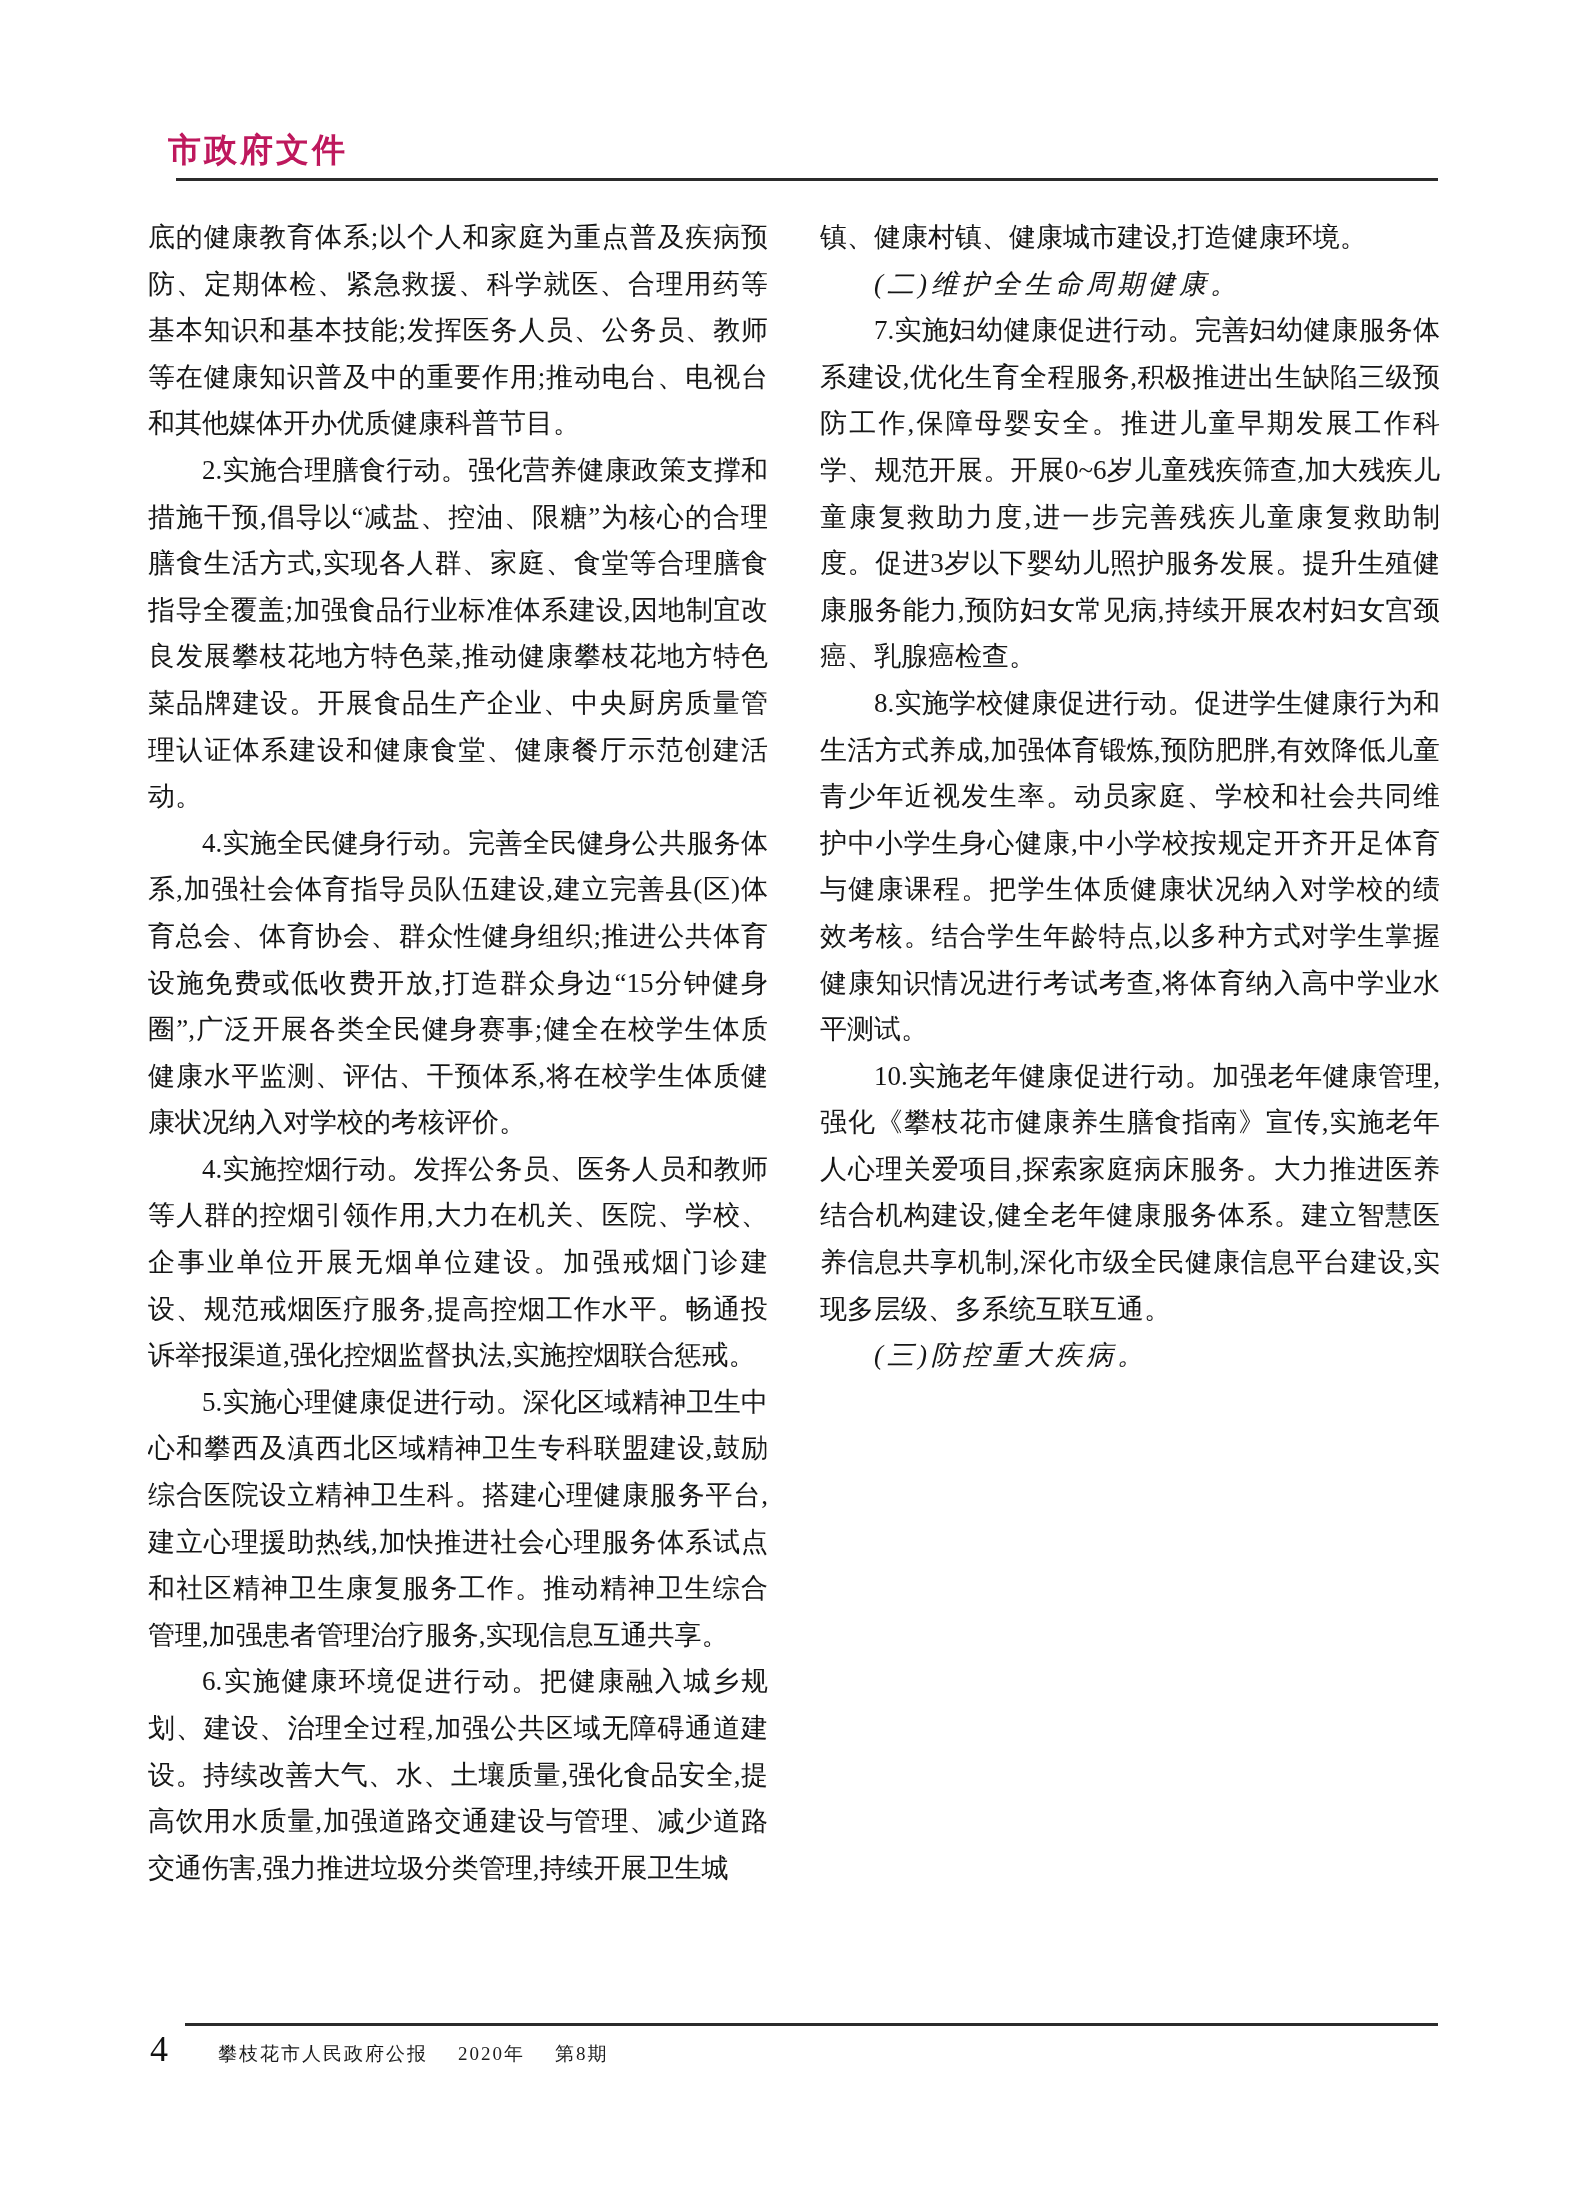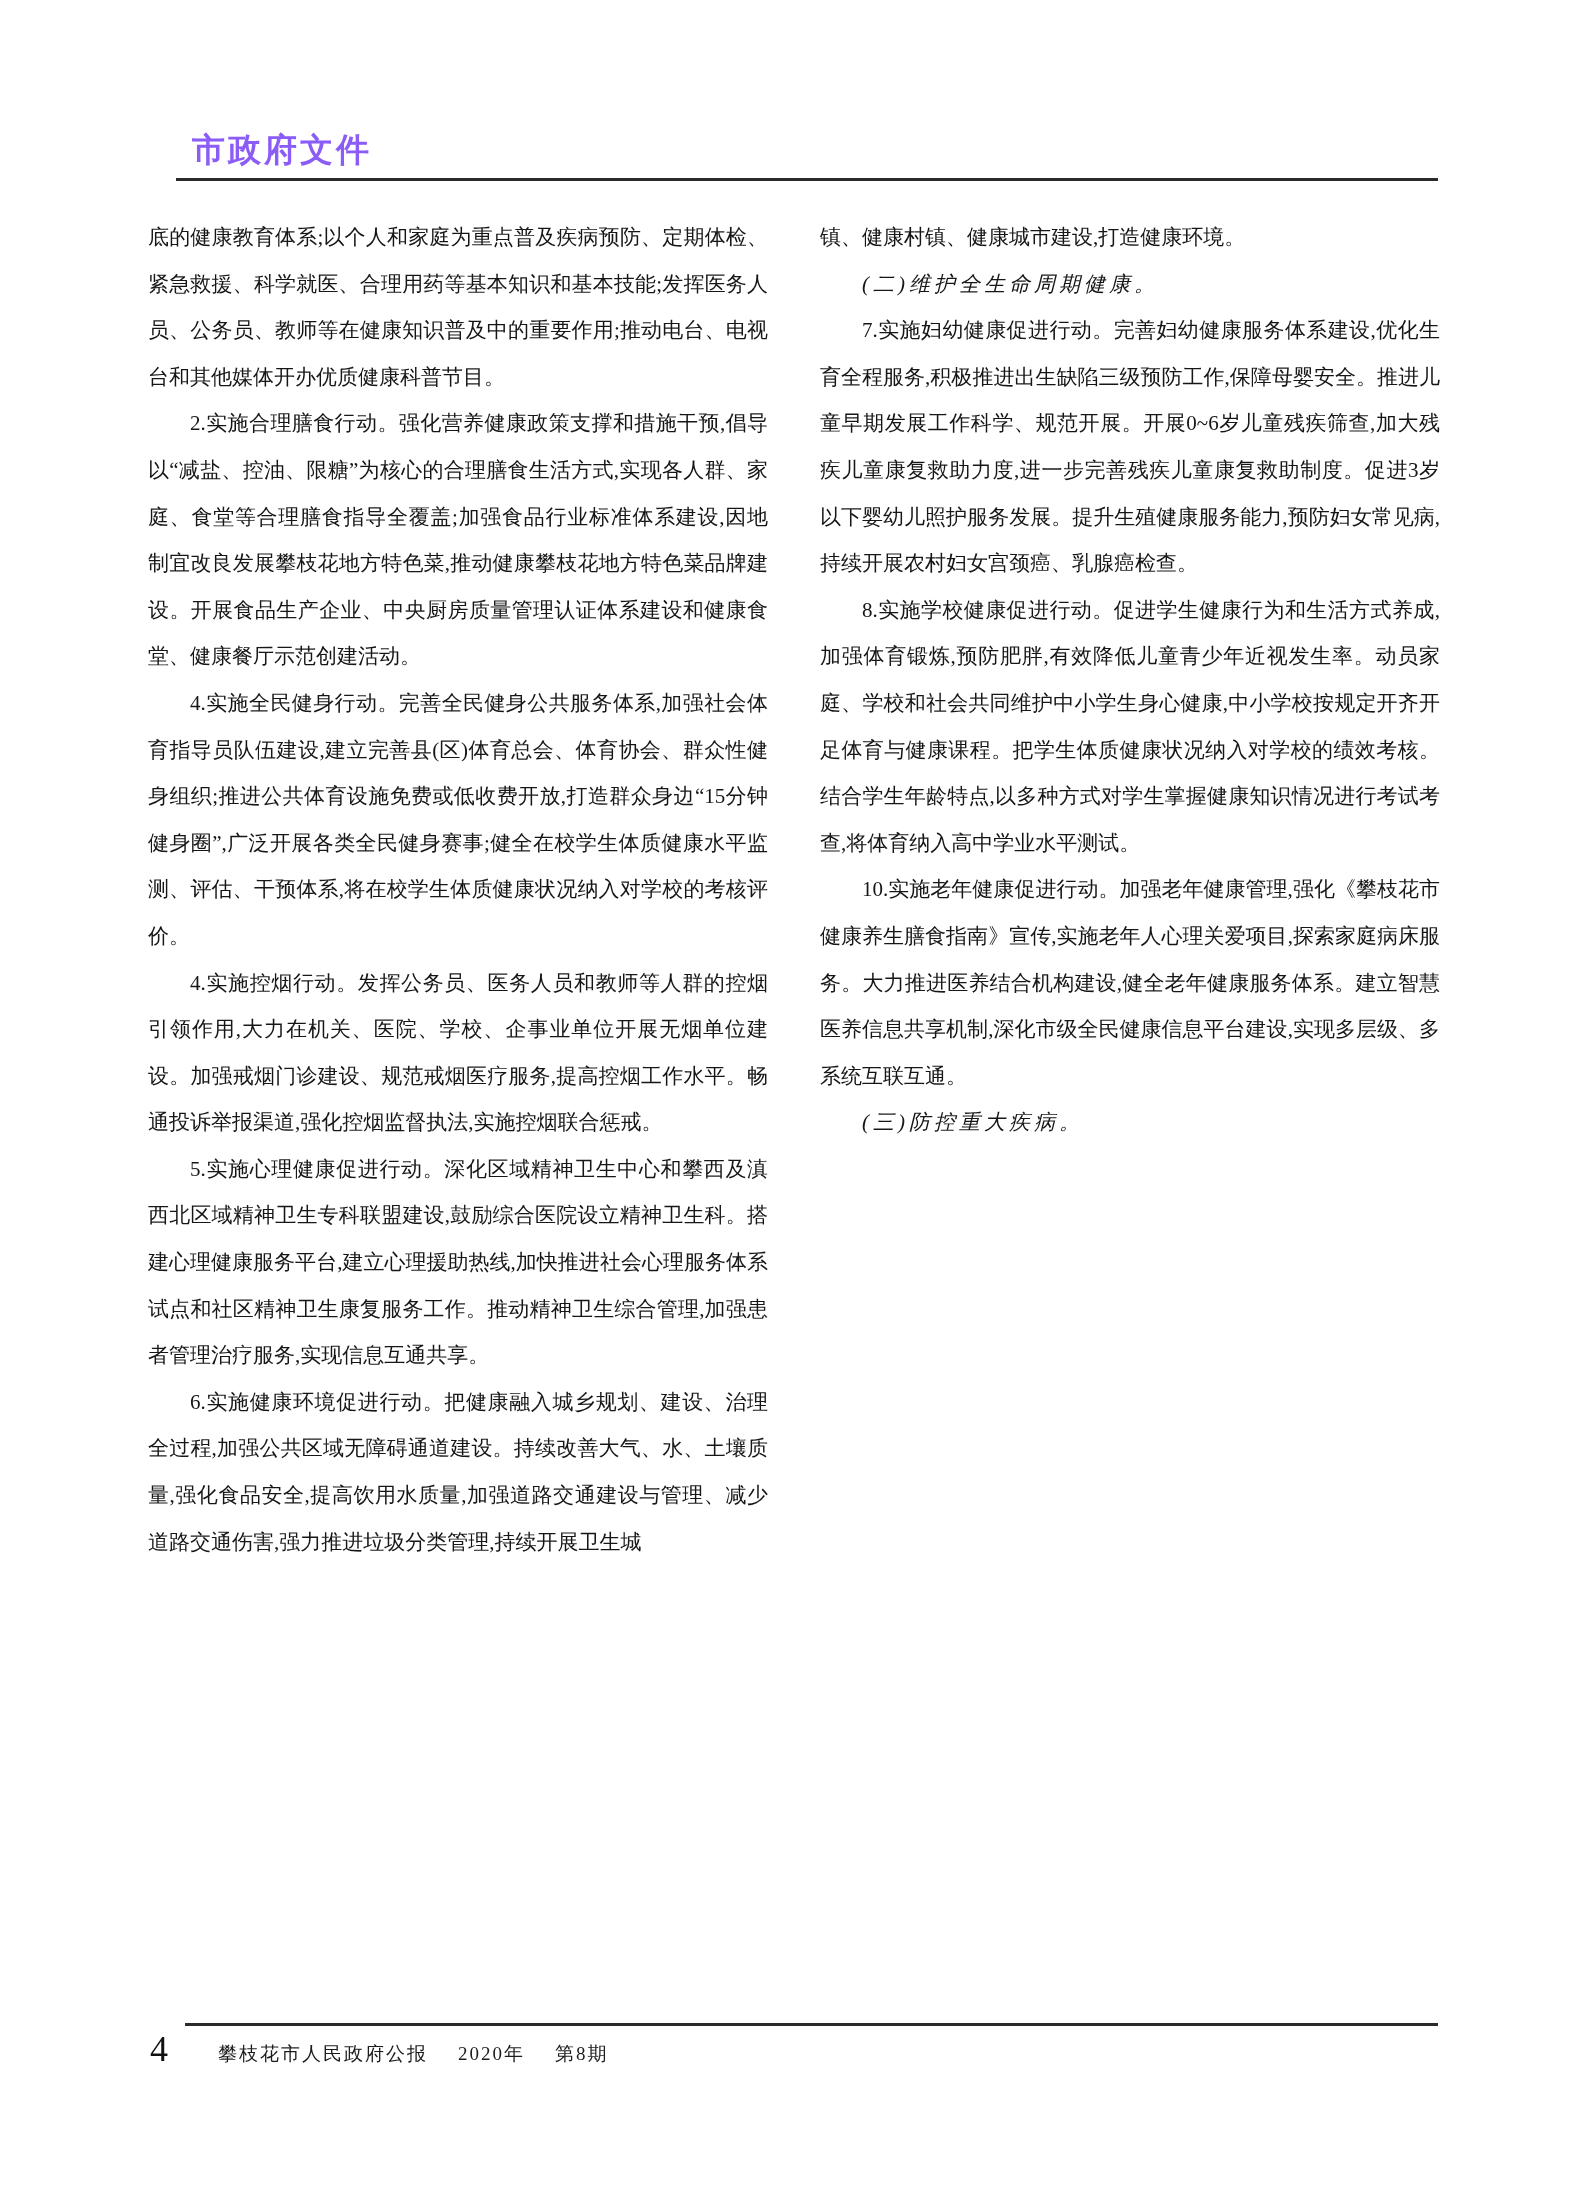--- a/index.html
+++ b/index.html
@@ -7,45 +7,45 @@
     position:relative;
     width:1587px;height:2192px;
     margin:0 auto;
     background:#ffffff;
     overflow:hidden;
     font-family:"Liberation Serif","DejaVu Serif",serif;
     color:#161616;
   }
   
   .doc-section-title{
-    position:absolute;left:192px;top:132px;
+    position:absolute;left:168px;top:132px;
     margin:0;
     font-family:"Liberation Sans","DejaVu Sans",sans-serif;
     font-weight:700;
     font-size:33px;line-height:1.1;
     letter-spacing:3px;
-    color:#8b5cf6;
+    color:#be185d;
   }
   .header-rule{
     position:absolute;left:176px;top:178px;
     width:1262px;height:3px;
     background:#2b2b2b;
   }
   
   .columns{
     position:absolute;left:148px;top:214px;
     width:1292px;height:1800px;
     display:flex;gap:52px;
   }
   .col{
     width:620px;height:1800px;overflow:hidden;
   }
   .col p{
     margin:0;
-    font-size:21px;
+    font-size:27px;
     line-height:46.6px;
     text-align:justify;
     text-justify:inter-ideograph;
     text-indent:2em;
     color:#161616;
   }
   .col p.cont{text-indent:0;}
   .col p.kai{
     font-style:italic;
     letter-spacing:4px;

